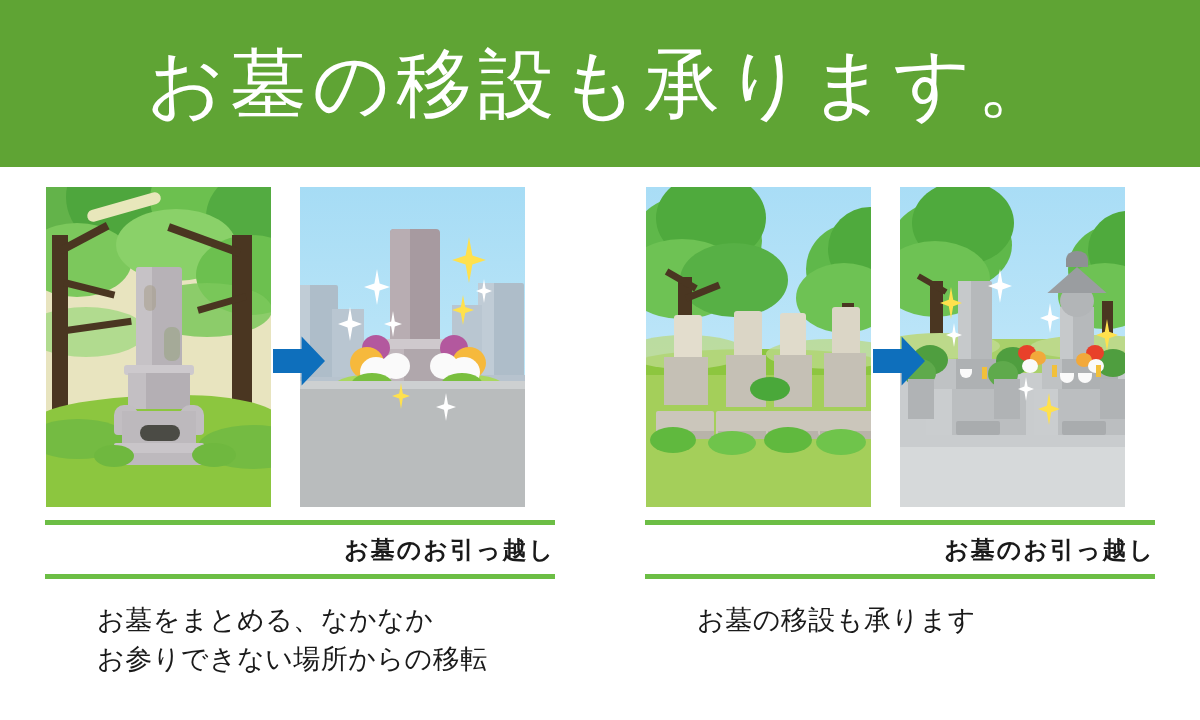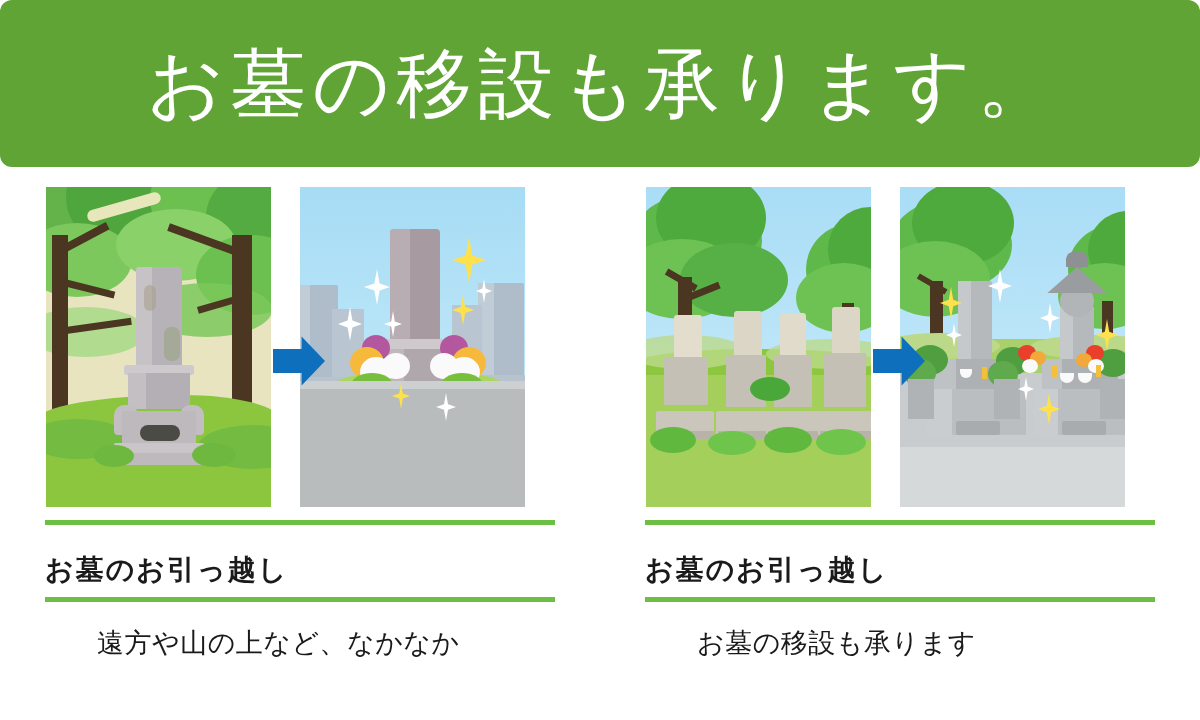--- a/index.html
+++ b/index.html
@@ -19,21 +19,20 @@
   .header-band {
     position: absolute;
     left: 0;
     top: 0;
     width: 1200px;
     height: 167px;
     background: #5fa434;
     display: flex;
     align-items: center;
     justify-content: center;
-    border-radius: 12px;
   }
   .header-title {
     color: #ffffff;
     font-family: "Liberation Serif", "DejaVu Serif", serif;
     font-size: 76px;
     font-weight: 400;
     letter-spacing: 6px;
     line-height: 1;
     white-space: nowrap;
     text-indent: 6px;
@@ -149,27 +148,27 @@
     left: 5px;
     top: 353px;
     width: 550px;
   }
   .rule {
     height: 5px;
     background: #6cbe45;
     width: 510px;
   }
   .caption-heading {
-    text-align: left;
+    text-align: right;
     font-family: "Liberation Serif", "DejaVu Serif", serif;
-    font-size: 28px;
+    font-size: 24px;
     font-weight: 700;
     color: #1a1a1a;
     letter-spacing: 2px;
-    padding: 26px 0 8px 0;
+    padding: 9px 0 8px 0;
     width: 510px;
   }
   .caption-body {
     font-family: "Liberation Sans", "DejaVu Sans", sans-serif;
     font-size: 27px;
     font-weight: 400;
     color: #1a1a1a;
     line-height: 1.46;
     padding: 22px 0 0 52px;
     letter-spacing: 0.5px;
@@ -298,21 +297,22 @@
           <div class="sparkle white" style="left:136px;top:206px;width:20px;height:28px;"></div>
         </div>
       </div>
     </div>
 
     <div class="caption">
       <div class="rule"></div>
       <div class="caption-heading">お墓のお引っ越し</div>
       <div class="rule"></div>
       <div class="caption-body">
-        <span class="line">遠方や山の上など、なかなか</span>
+        <span class="line">お墓をまとめる、なかなか</span>
+        <span class="line">お参りできない場所からの移転</span>
       </div>
     </div>
   </div>
 
   <div class="column right">
 
     <div class="pair">
 
       <div class="panel a">
         <div class="scene sky-blue2">

